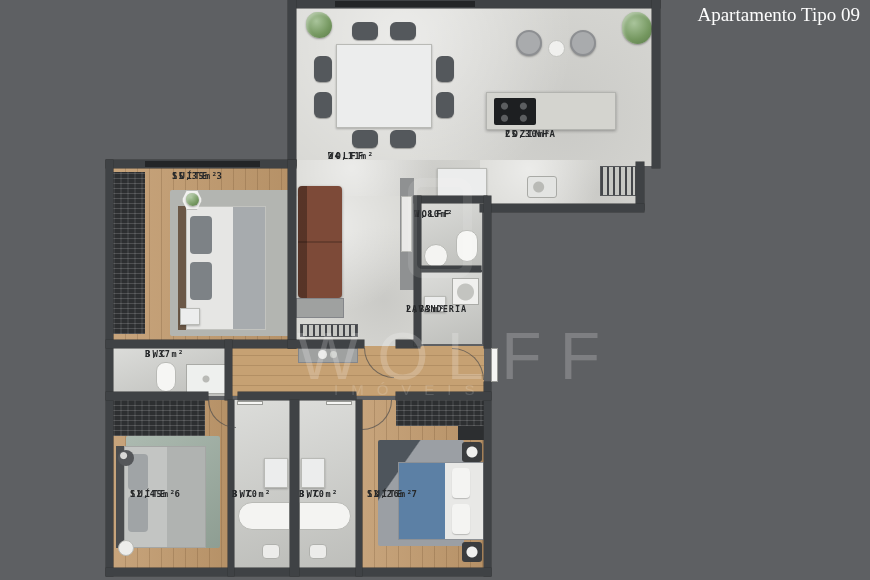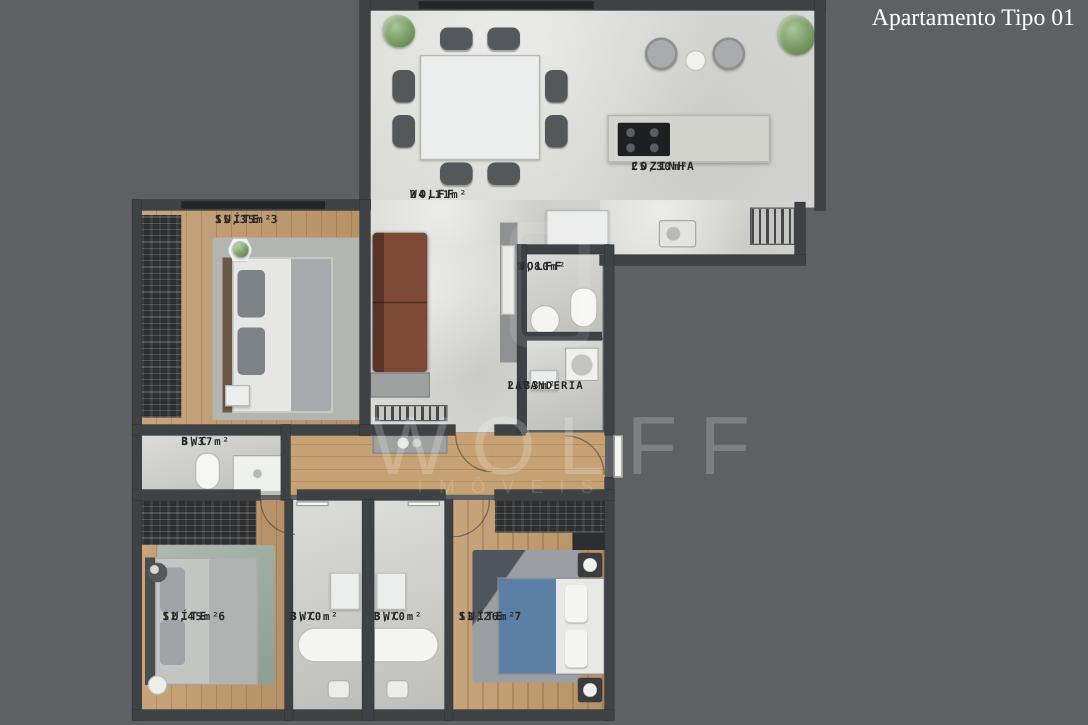--- a/index.html
+++ b/index.html
@@ -232,16 +232,16 @@
   <div class="lbl" style="left:367px;top:488px;width:110px">
     <span class="lbl-name">SUÍTE 7</span>
     <span class="lbl-area">13,26m²</span>
   </div>
 
   <div id="wm-logo"></div>
   <div id="wm-brand">WOLFF</div>
   <div id="wm-sub">IMÓVEIS</div>
 
   <div id="title">
-    <div style="position:static">Apartamento Tipo 01</div>
+    <div style="position:static">Apartamento Tipo 09</div>
   </div>
 
 </div>
 
 </body></html>

